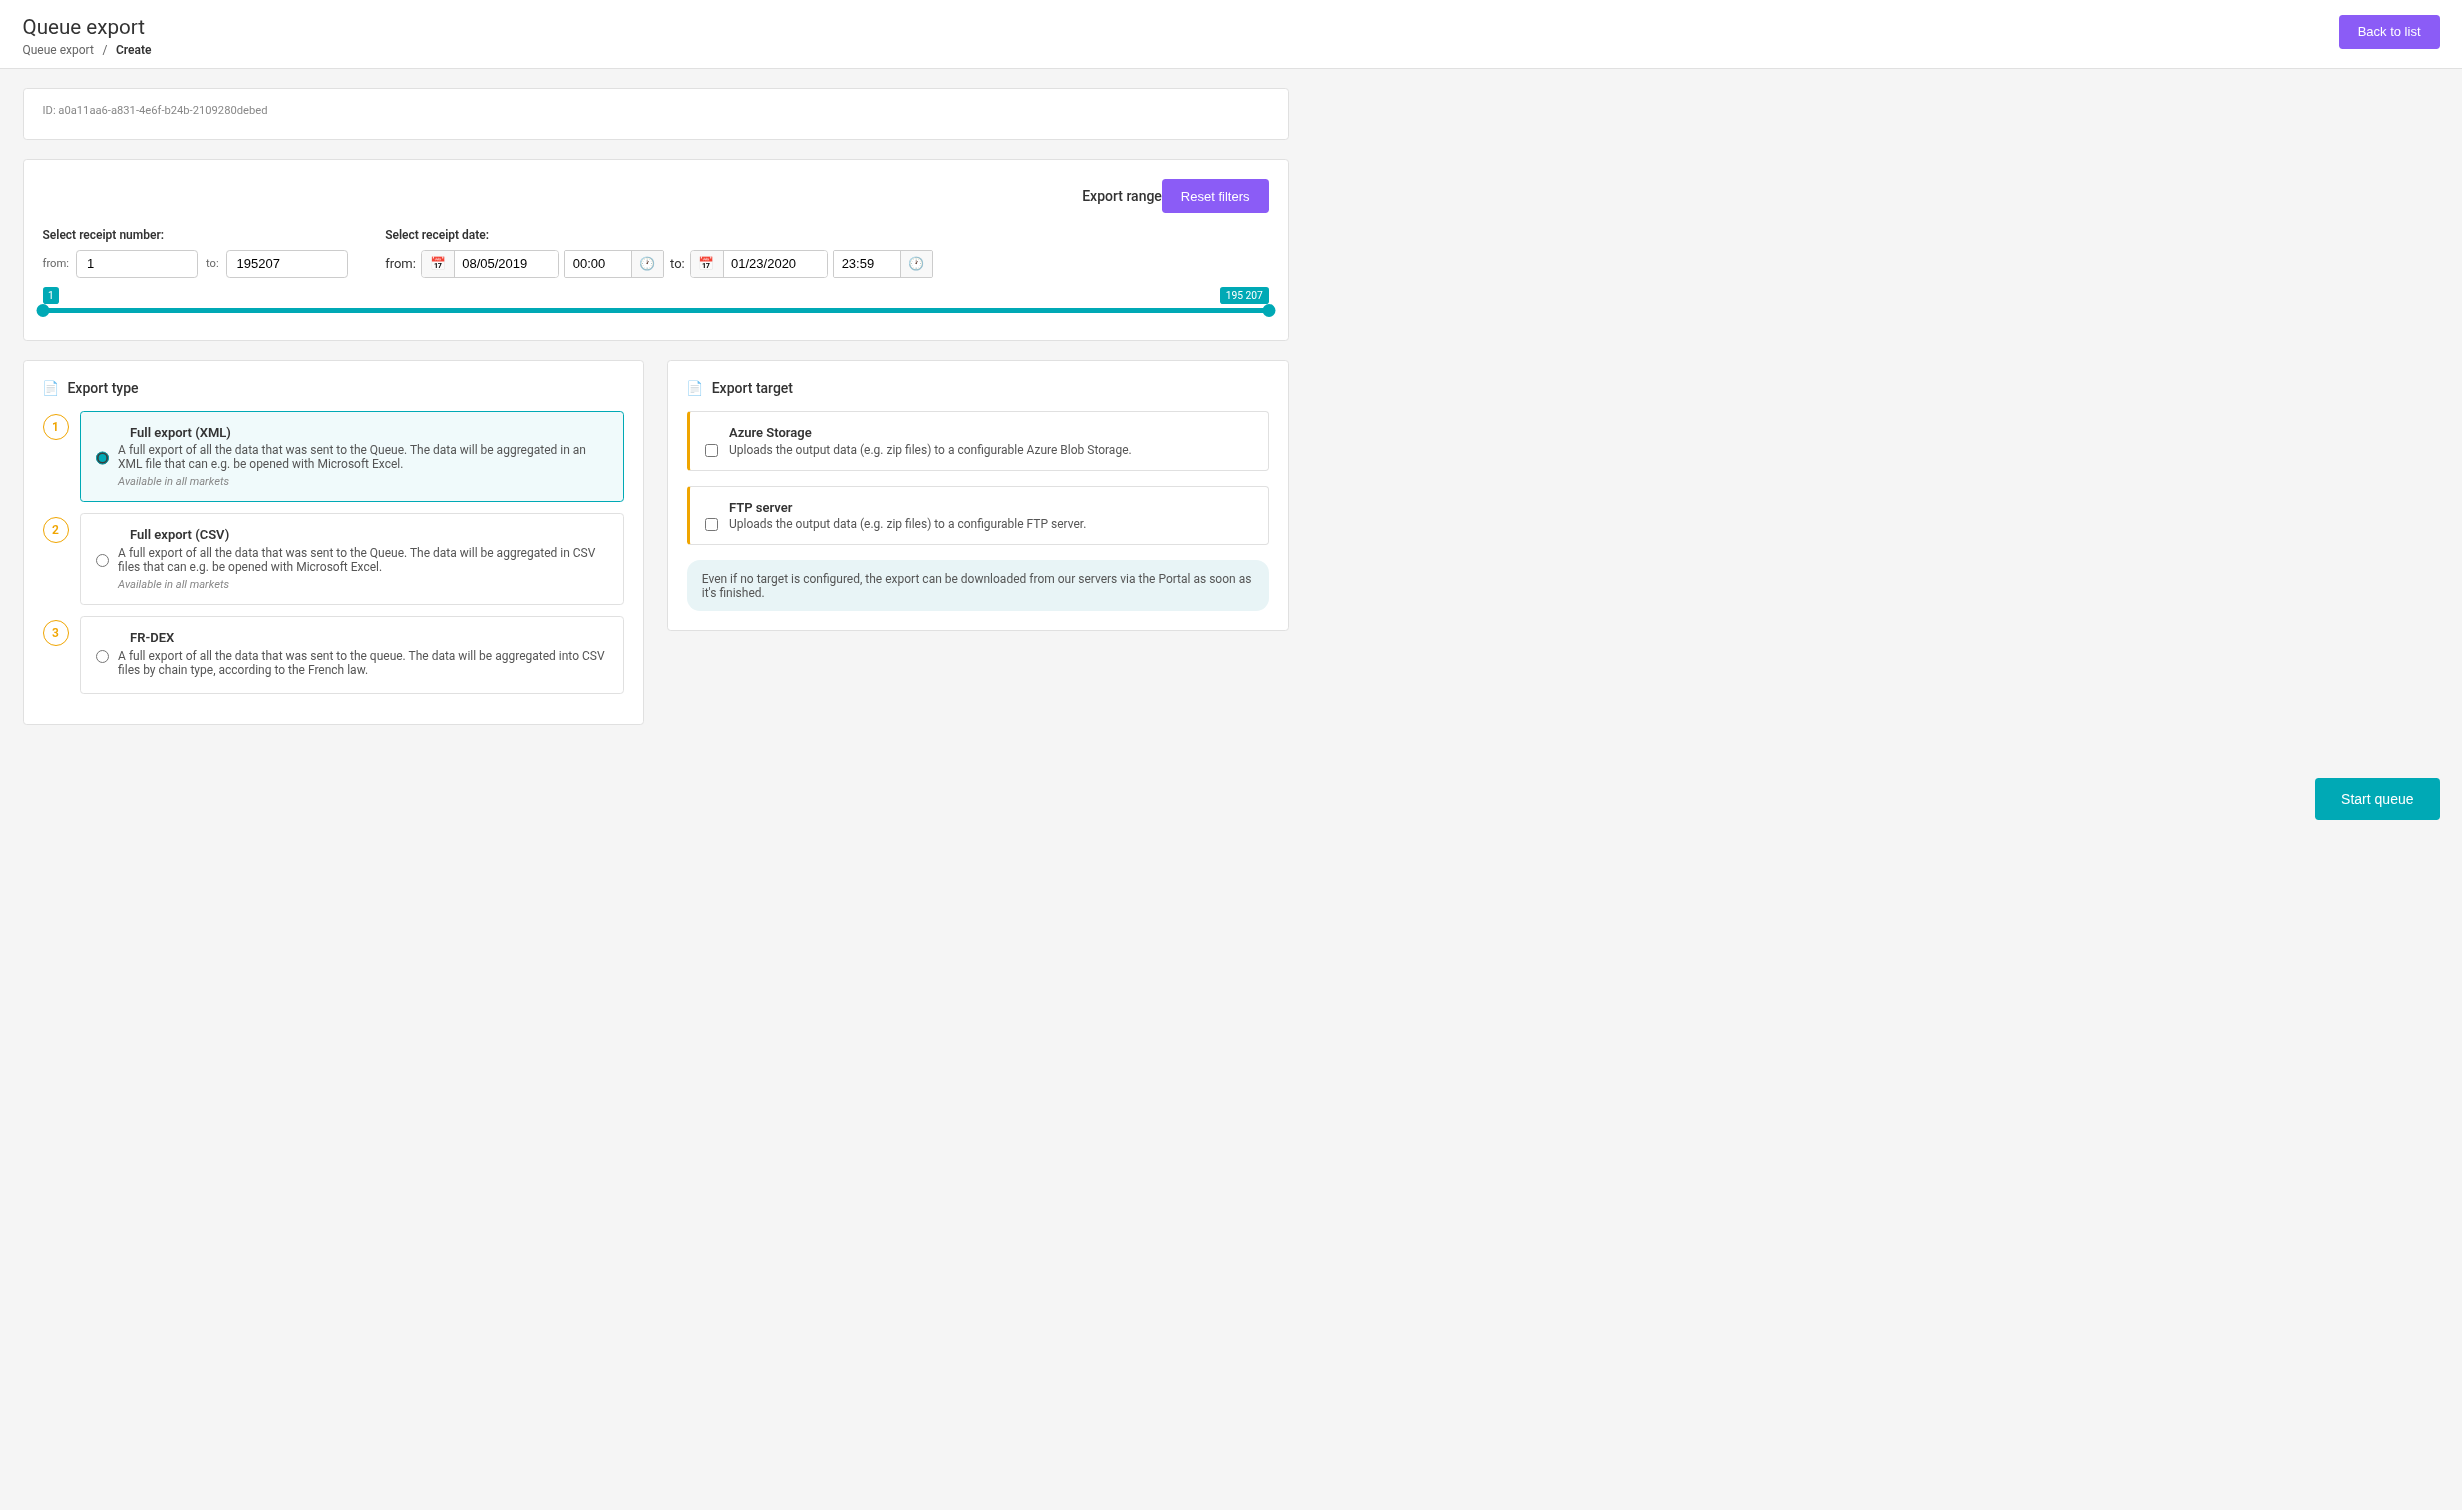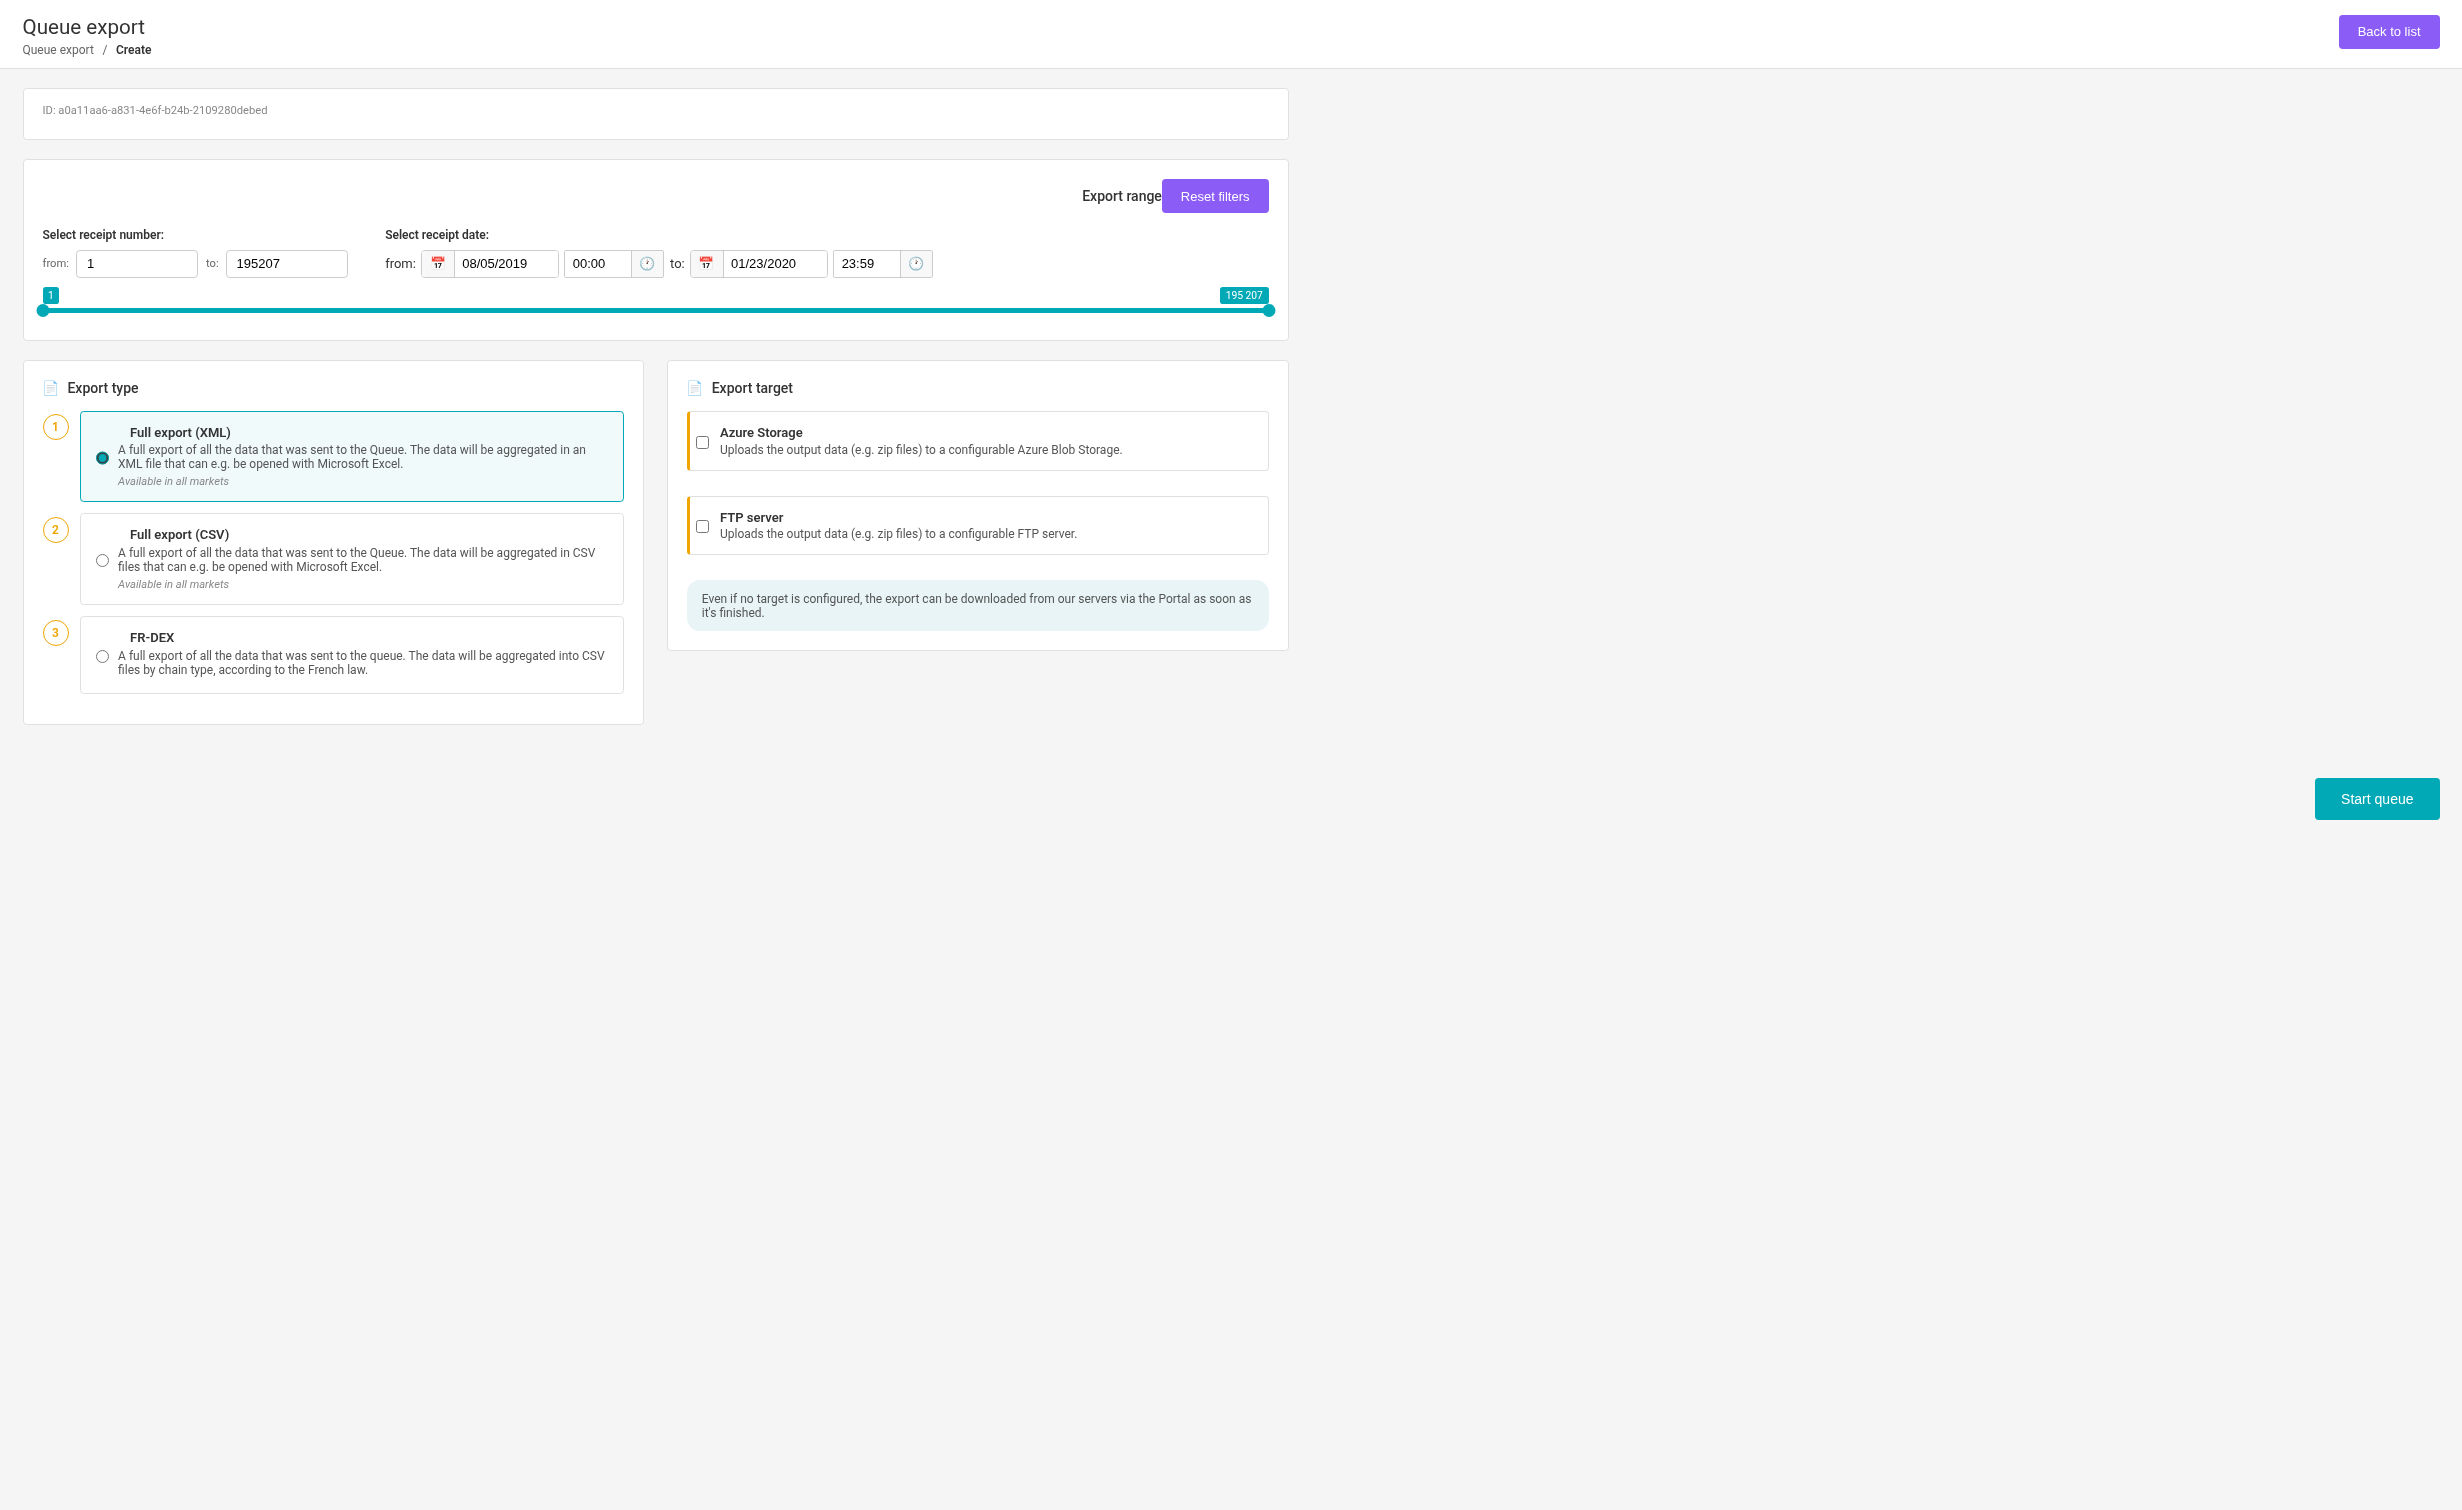--- a/index.html
+++ b/index.html
@@ -272,25 +272,25 @@
       font-size: 11.2px;
       color: #888;
       font-style: italic;
     }
 
     
     .target-option {
       border: 0.9px solid #e0e0e0;
       border-left: 3.7px solid #f0a500;
       border-radius: 3.7px;
-      padding: 13px 6px;
-      margin-bottom: 25px;
+      padding: 13px 15px;
+      margin-bottom: 15px;
       display: flex;
       gap: 11.2px;
-      align-items: center;
+      align-items: flex-end;
     }
     .target-option input[type="checkbox"] {
       margin-top: 2.8px;
       flex-shrink: 0;
     }
     .target-option .tgt-title {
       font-weight: 600;
       font-size: 13px;
       margin-bottom: 2.8px;
     }

